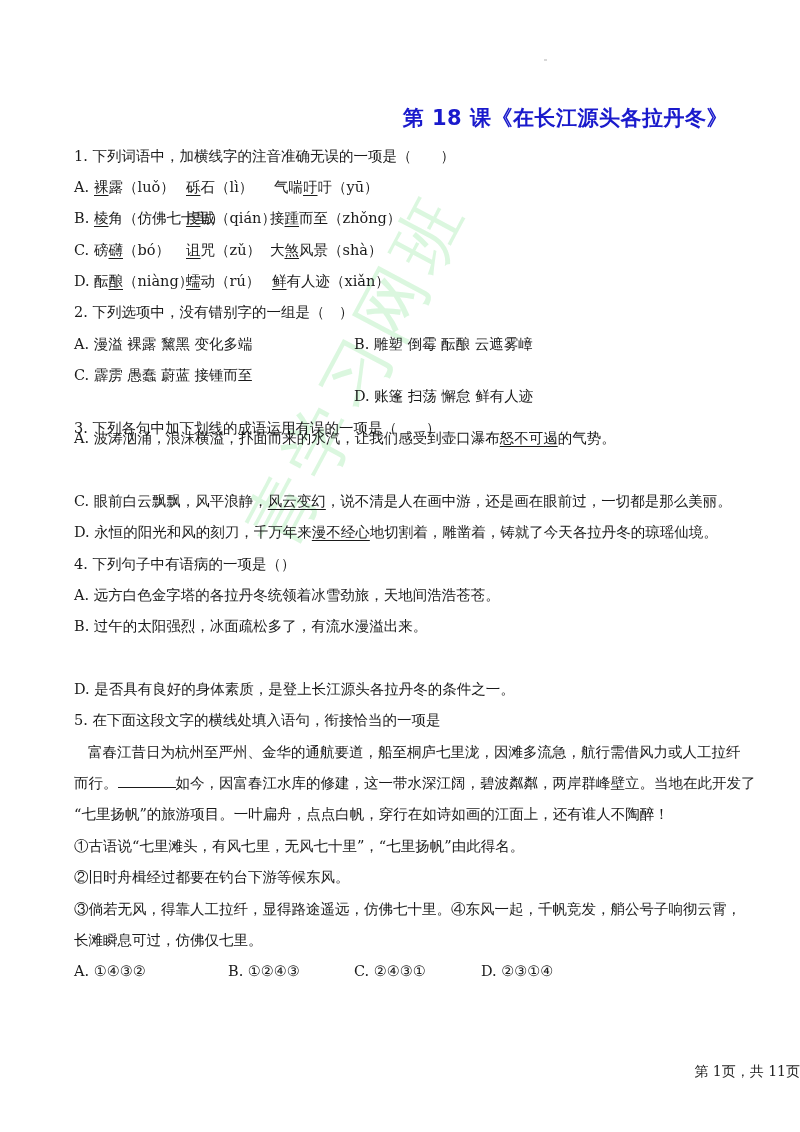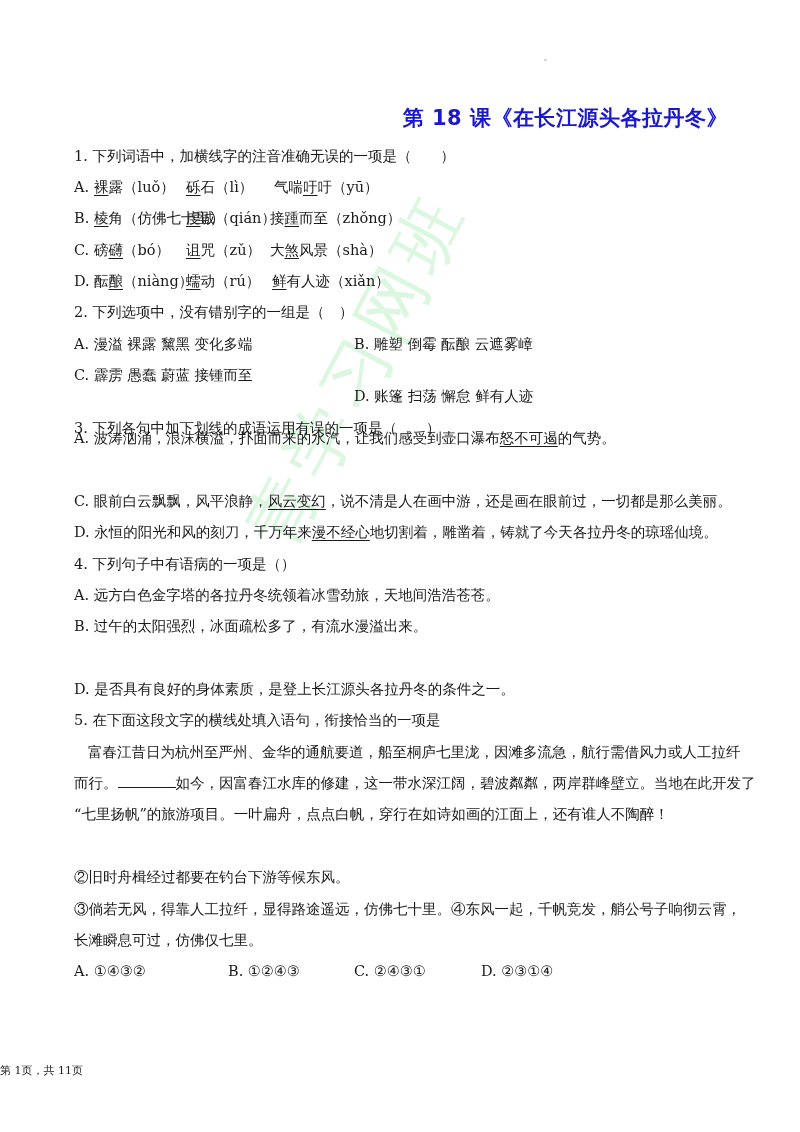--- a/index.html
+++ b/index.html
@@ -7,21 +7,21 @@
          font-family: "DejaVu Serif", "Liberation Serif", serif; color: #1a1a1a; }
   .page { position: absolute; left: 0; top: 0; width: 800px; height: 1132px; }
   .title { position: absolute; top: 104px; left: 0; width: 704px; text-align: right;
            font-family: "DejaVu Sans", "Liberation Sans", sans-serif; font-weight: bold;
            font-size: 21px; color: #1a1acc; letter-spacing: 0.5px; margin-left: 24px; }
   .line { position: absolute; left: 74px; font-size: 14.5px; white-space: nowrap; line-height: 20px; }
   .u { text-decoration: underline; text-underline-offset: 3px; }
   .opt-row { position: absolute; left: 74px; font-size: 14.5px; white-space: nowrap; line-height: 20px; }
   .opt-row span.cell { position: absolute; top: 0; white-space: nowrap; }
   .blank { display: inline-block; width: 58px; border-bottom: 1px solid #1a1a1a; height: 14px; vertical-align: baseline; }
-  .footer { position: absolute; top: 1063px; left: 0; width: 800px; text-align: left; font-size: 11px; color: #222; }
+  .footer { position: absolute; top: 1063px; left: 0; width: 800px; text-align: right; font-size: 14px; color: #222; }
   .watermark { position: absolute; left: 225px; top: 520px; font-size: 70px; color: rgba(90, 220, 110, 0.22);
                transform: rotate(-62deg); transform-origin: left top; white-space: nowrap;
                font-family: "DejaVu Sans", sans-serif; pointer-events: none; letter-spacing: 8px; }
   .dot { position: absolute; left: 544px; top: 59px; width: 3px; height: 2px; background: #d8d8d8; }
 </style>
 </head>
 <body>
 
 <div class="page">
 
@@ -74,20 +74,21 @@
 
   <div class="line" style="top:554px">4. 下列句子中有语病的一项是（）</div>
   <div class="line" style="top:585px">A. 远方白色金字塔的各拉丹冬统领着冰雪劲旅，天地间浩浩苍苍。</div>
   <div class="line" style="top:616px">B. 过午的太阳强烈，冰面疏松多了，有流水漫溢出来。</div>
   <div class="line" style="top:679px">D. 是否具有良好的身体素质，是登上长江源头各拉丹冬的条件之一。</div>
 
   <div class="line" style="top:710px">5. 在下面这段文字的横线处填入语句，衔接恰当的一项是</div>
   <div class="line" style="top:773px"><span>而行。</span><span class="blank"></span><span>如今，因富春江水库的修建，这一带水深江阔，碧波粼粼，两岸群峰壁立。当地在此开发了</span></div>
   <div class="line" style="top:742px; left:88px">富春江昔日为杭州至严州、金华的通航要道，船至桐庐七里泷，因滩多流急，航行需借风力或人工拉纤</div>
   <div class="line" style="top:804px">“七里扬帆”的旅游项目。一叶扁舟，点点白帆，穿行在如诗如画的江面上，还有谁人不陶醉！</div>
+  <div class="line" style="top:836px">①古语说“七里滩头，有风七里，无风七十里”，“七里扬帆”由此得名。</div>
   <div class="line" style="top:899px">③倘若无风，得靠人工拉纤，显得路途遥远，仿佛七十里。④东风一起，千帆竞发，艄公号子响彻云霄，</div>
   <div class="line" style="top:867px">②旧时舟楫经过都要在钓台下游等候东风。</div>
   <div class="line" style="top:930px">长滩瞬息可过，仿佛仅七里。</div>
   <div class="line" style="top:961px">A. ①④③②</div>
   <div class="line" style="top:961px; left:228px">B. ①②④③</div>
   <div class="line" style="top:961px; left:354px">C. ②④③①</div>
   <div class="line" style="top:961px; left:481px">D. ②③①④</div>
 
   <div class="footer">第 1页，共 11页</div>
 </div>

